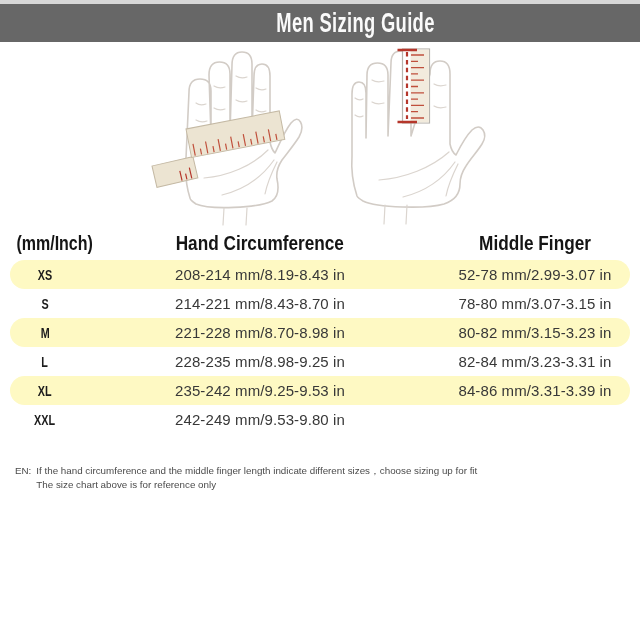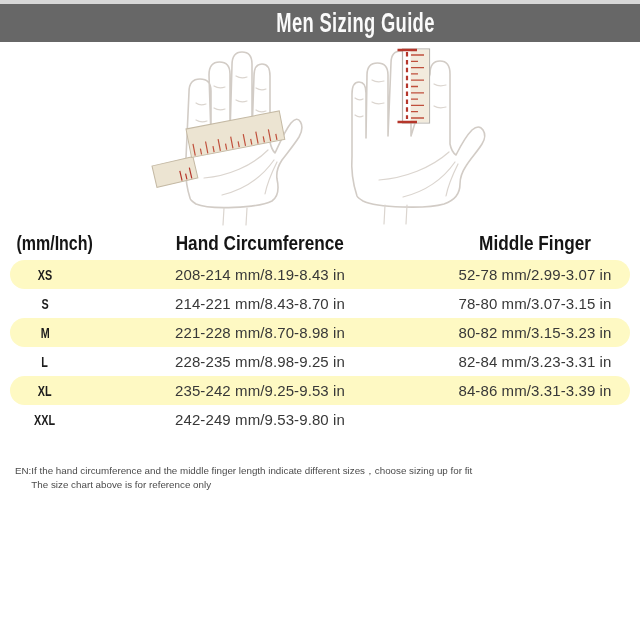--- a/index.html
+++ b/index.html
@@ -35,21 +35,21 @@
     justify-self:center; font-weight:bold; font-size:15px; color:#1c1c1c;
     white-space:nowrap; transform:scaleX(0.72);
   }
   .cell-val {
     justify-self:center; font-size:15px; color:#383838; letter-spacing:0.1px; white-space:nowrap;
   }
   .footer {
     position:absolute; top:464px; left:15px; display:flex;
     font-size:9.8px; color:#4b4b4b; line-height:13.5px;
   }
-  .footer .lbl { }
+  .footer .lbl { margin-right:5px; }
 </style>
 </head>
 <body>
 
 <div class="page">
 
   <div class="top-strip"></div>
 
   <div class="title-bar">
     <div class="t">Men Sizing Guide</div>

